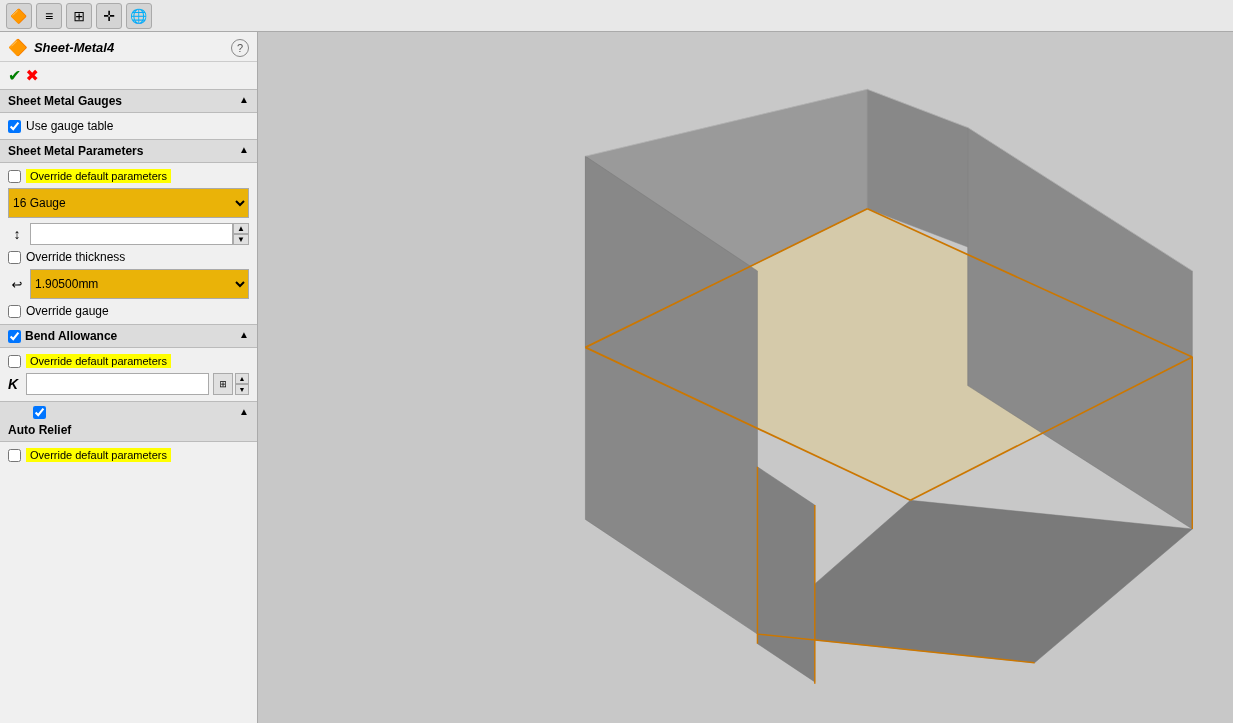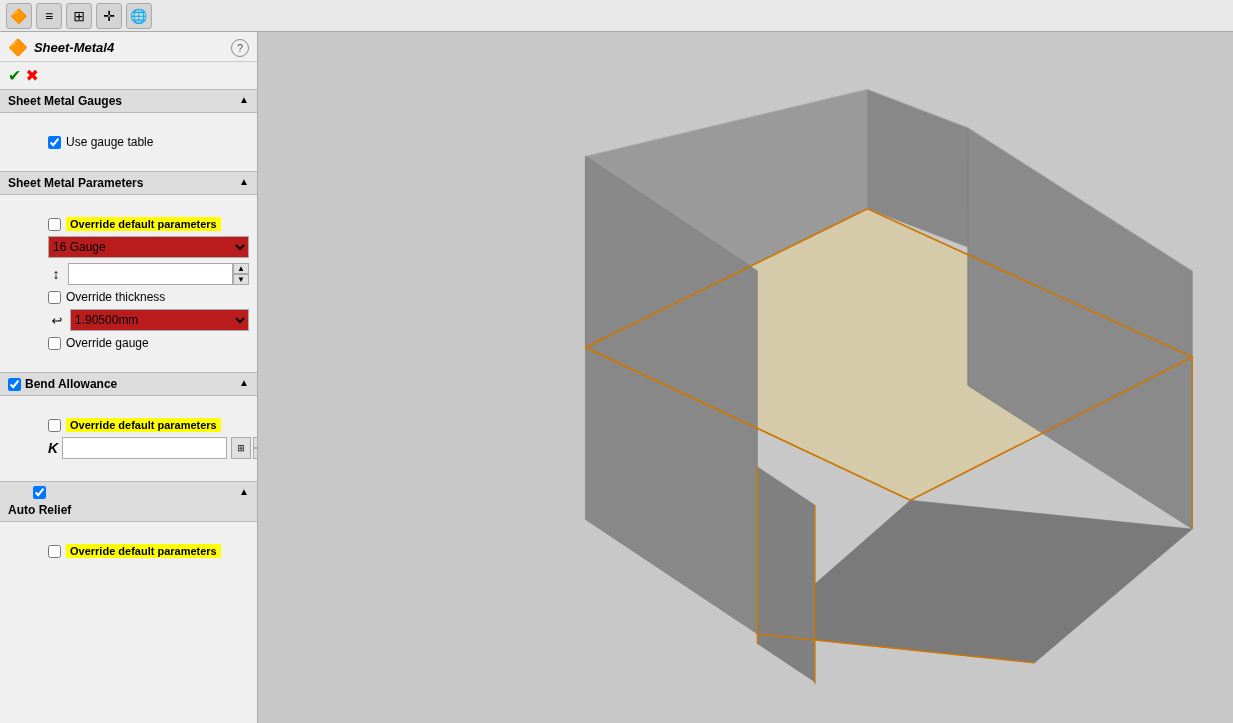--- a/index.html
+++ b/index.html
@@ -73,38 +73,37 @@
       border-top: 1px solid #bbb;
       border-bottom: 1px solid #bbb;
       padding: 4px 8px;
       cursor: pointer;
       font-weight: bold;
       font-size: 12px;
     }
     .section-header .collapse-icon { font-size: 10px; }
 
     .section-body {
-      padding: 22px 8px;
+      padding: 6px 8px;
       display: flex;
       flex-direction: column;
       gap: 5px;
-      margin-left: 40px;
     }
 
     .checkbox-row {
       display: flex; align-items: center; gap: 5px;
     }
     .checkbox-row input[type="checkbox"] { width: 13px; height: 13px; }
     .checkbox-row label { font-size: 12px; }
 
     .override-label {
       background: #ffff00;
       padding: 1px 4px;
       font-size: 11px;
-      font-weight: bold;
+      font-weight: normal;
     }
 
     .field-row {
       display: flex; align-items: center; gap: 4px;
     }
     .field-icon {
       width: 18px; height: 18px; font-size: 14px; display: flex; align-items: center; justify-content: center;
     }
     .input-with-spinner {
       display: flex; flex: 1;
@@ -119,23 +118,23 @@
     }
     .spinner-btns {
       display: flex; flex-direction: column; width: 16px;
     }
     .spinner-btns button {
       flex: 1; font-size: 8px; padding: 0; border: 1px solid #aaa; background: #e0e0e0; cursor: pointer; line-height: 1;
     }
 
     .select-full {
       width: 100%;
-      height: 22px;
+      height: 30px;
       border: 1px solid #aaa;
-      background: #b91c1c;
+      background: #eab308;
       font-size: 12px;
     }
 
     .k-factor-row {
       display: flex; align-items: center; gap: 4px;
     }
     .k-letter {
       font-style: italic; font-weight: bold; font-size: 14px; width: 14px;
     }
     .k-input {

